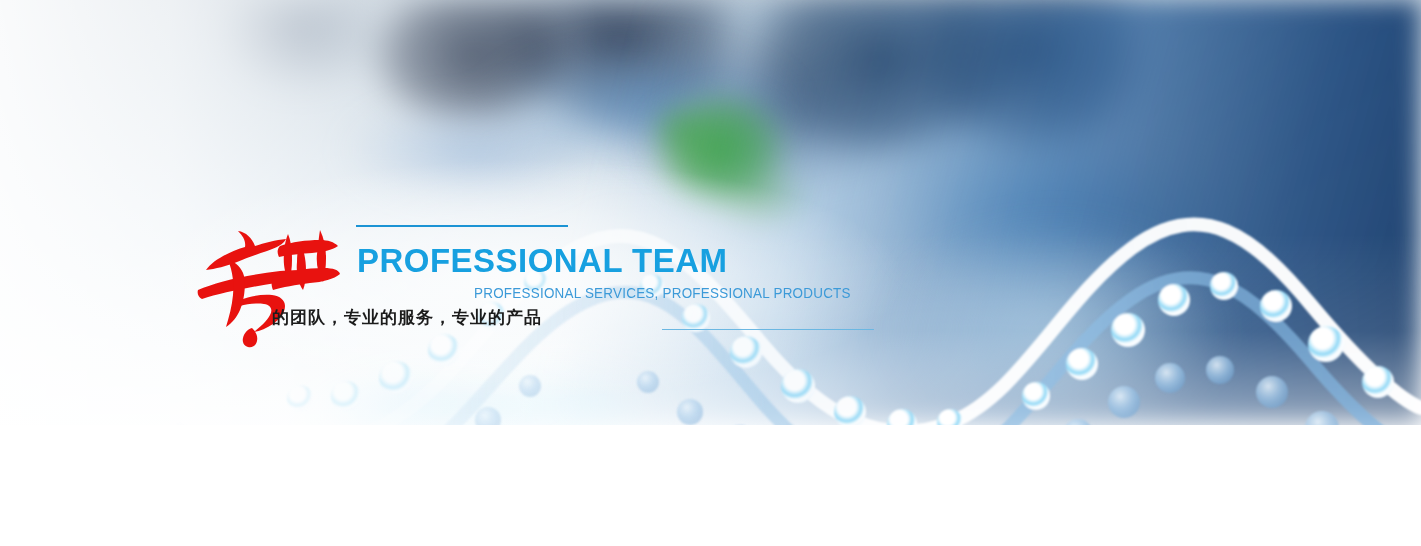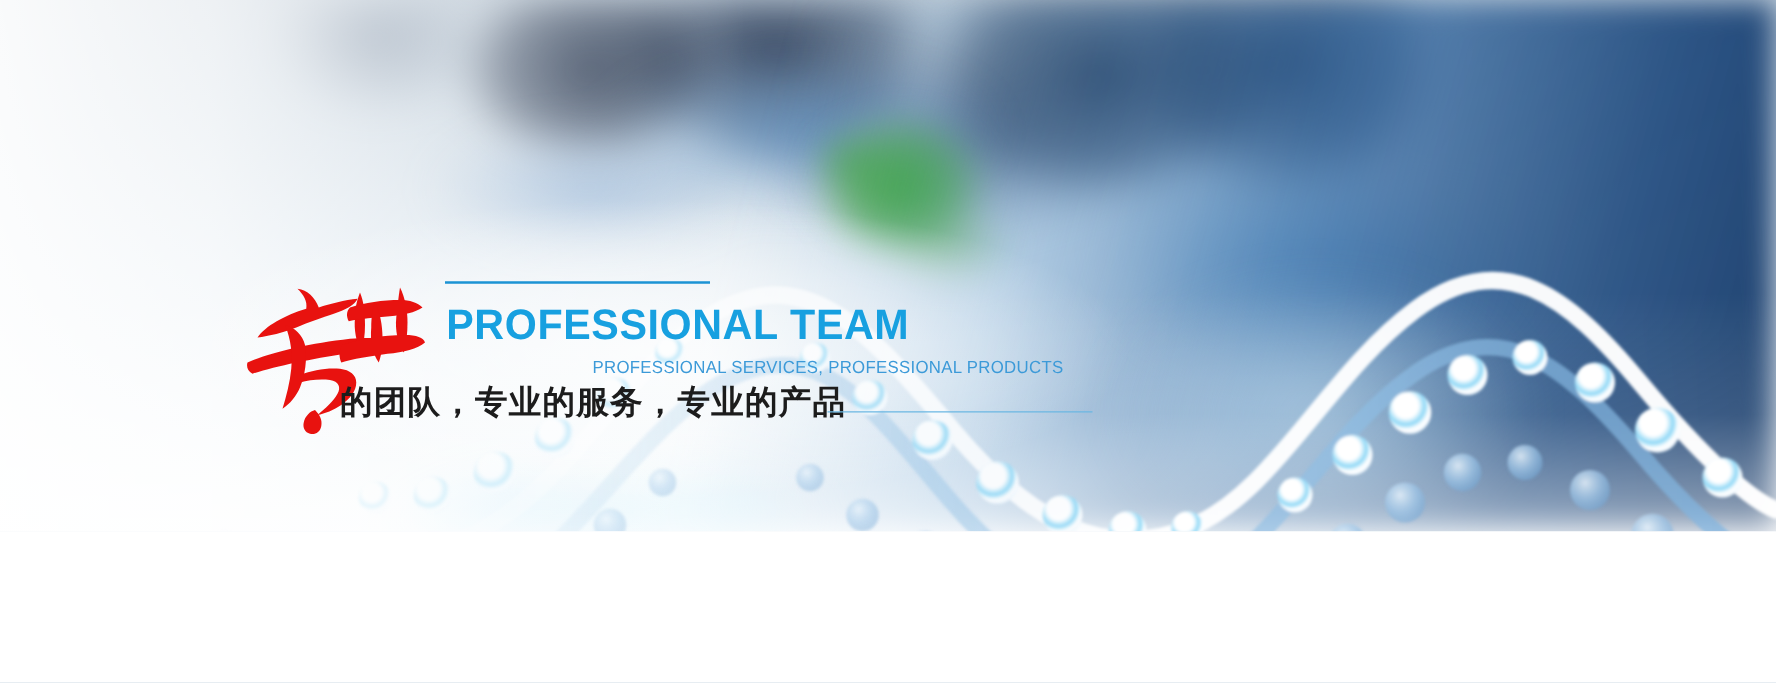--- a/index.html
+++ b/index.html
@@ -104,21 +104,21 @@
   .subline{
     position:absolute;left:474px;top:286px;
     font-family:"Liberation Sans",sans-serif;
     font-size:14px;font-weight:normal;letter-spacing:.25px;
     color:#3c9ad8;white-space:nowrap;line-height:1;
     transform:scaleX(.96);transform-origin:left center;
   }
   .cn-line{
     position:absolute;left:272px;top:308px;
     font-family:"DejaVu Sans",sans-serif;
-    font-size:26px;font-weight:bold;letter-spacing:1px;
+    font-size:17px;font-weight:bold;letter-spacing:1px;
     color:#1c1c1c;white-space:nowrap;line-height:1.1;text-align:right;
   }
 </style>
 </head>
 <body>
 
 <div id="banner">
 
   <div class="bg-layer bg-base"></div>
   <div class="bg-layer bg-top-dark"></div>

